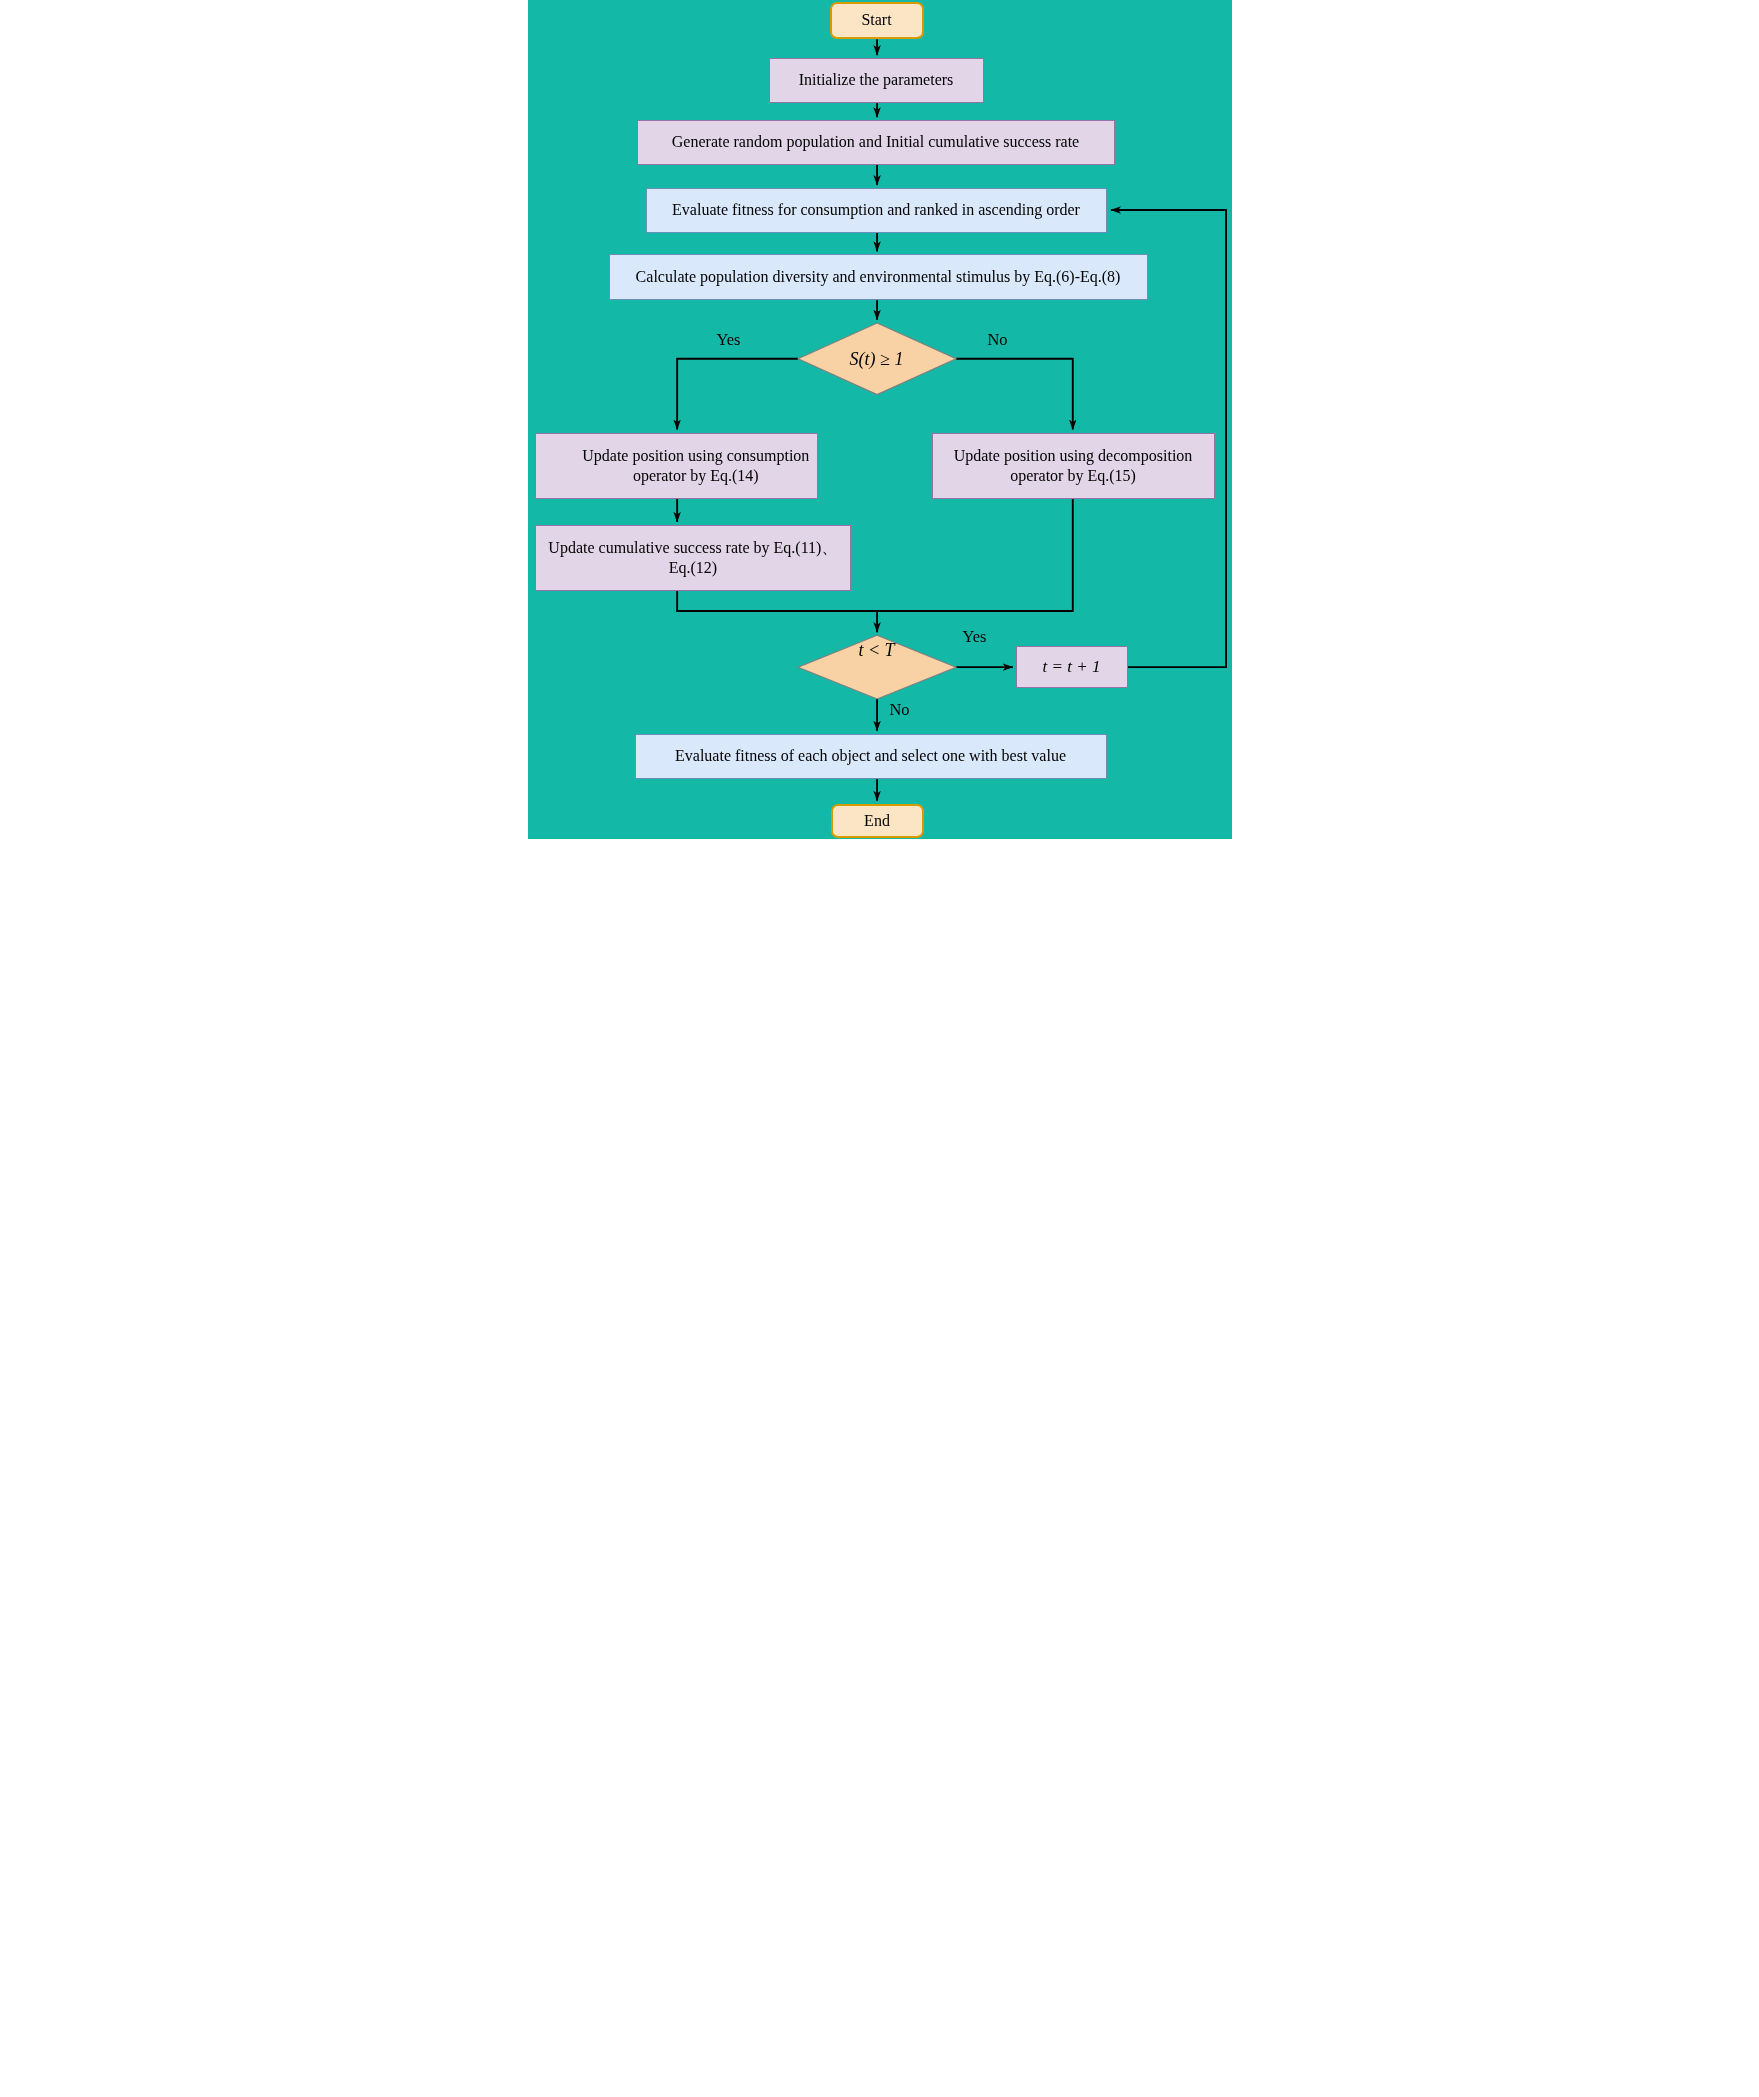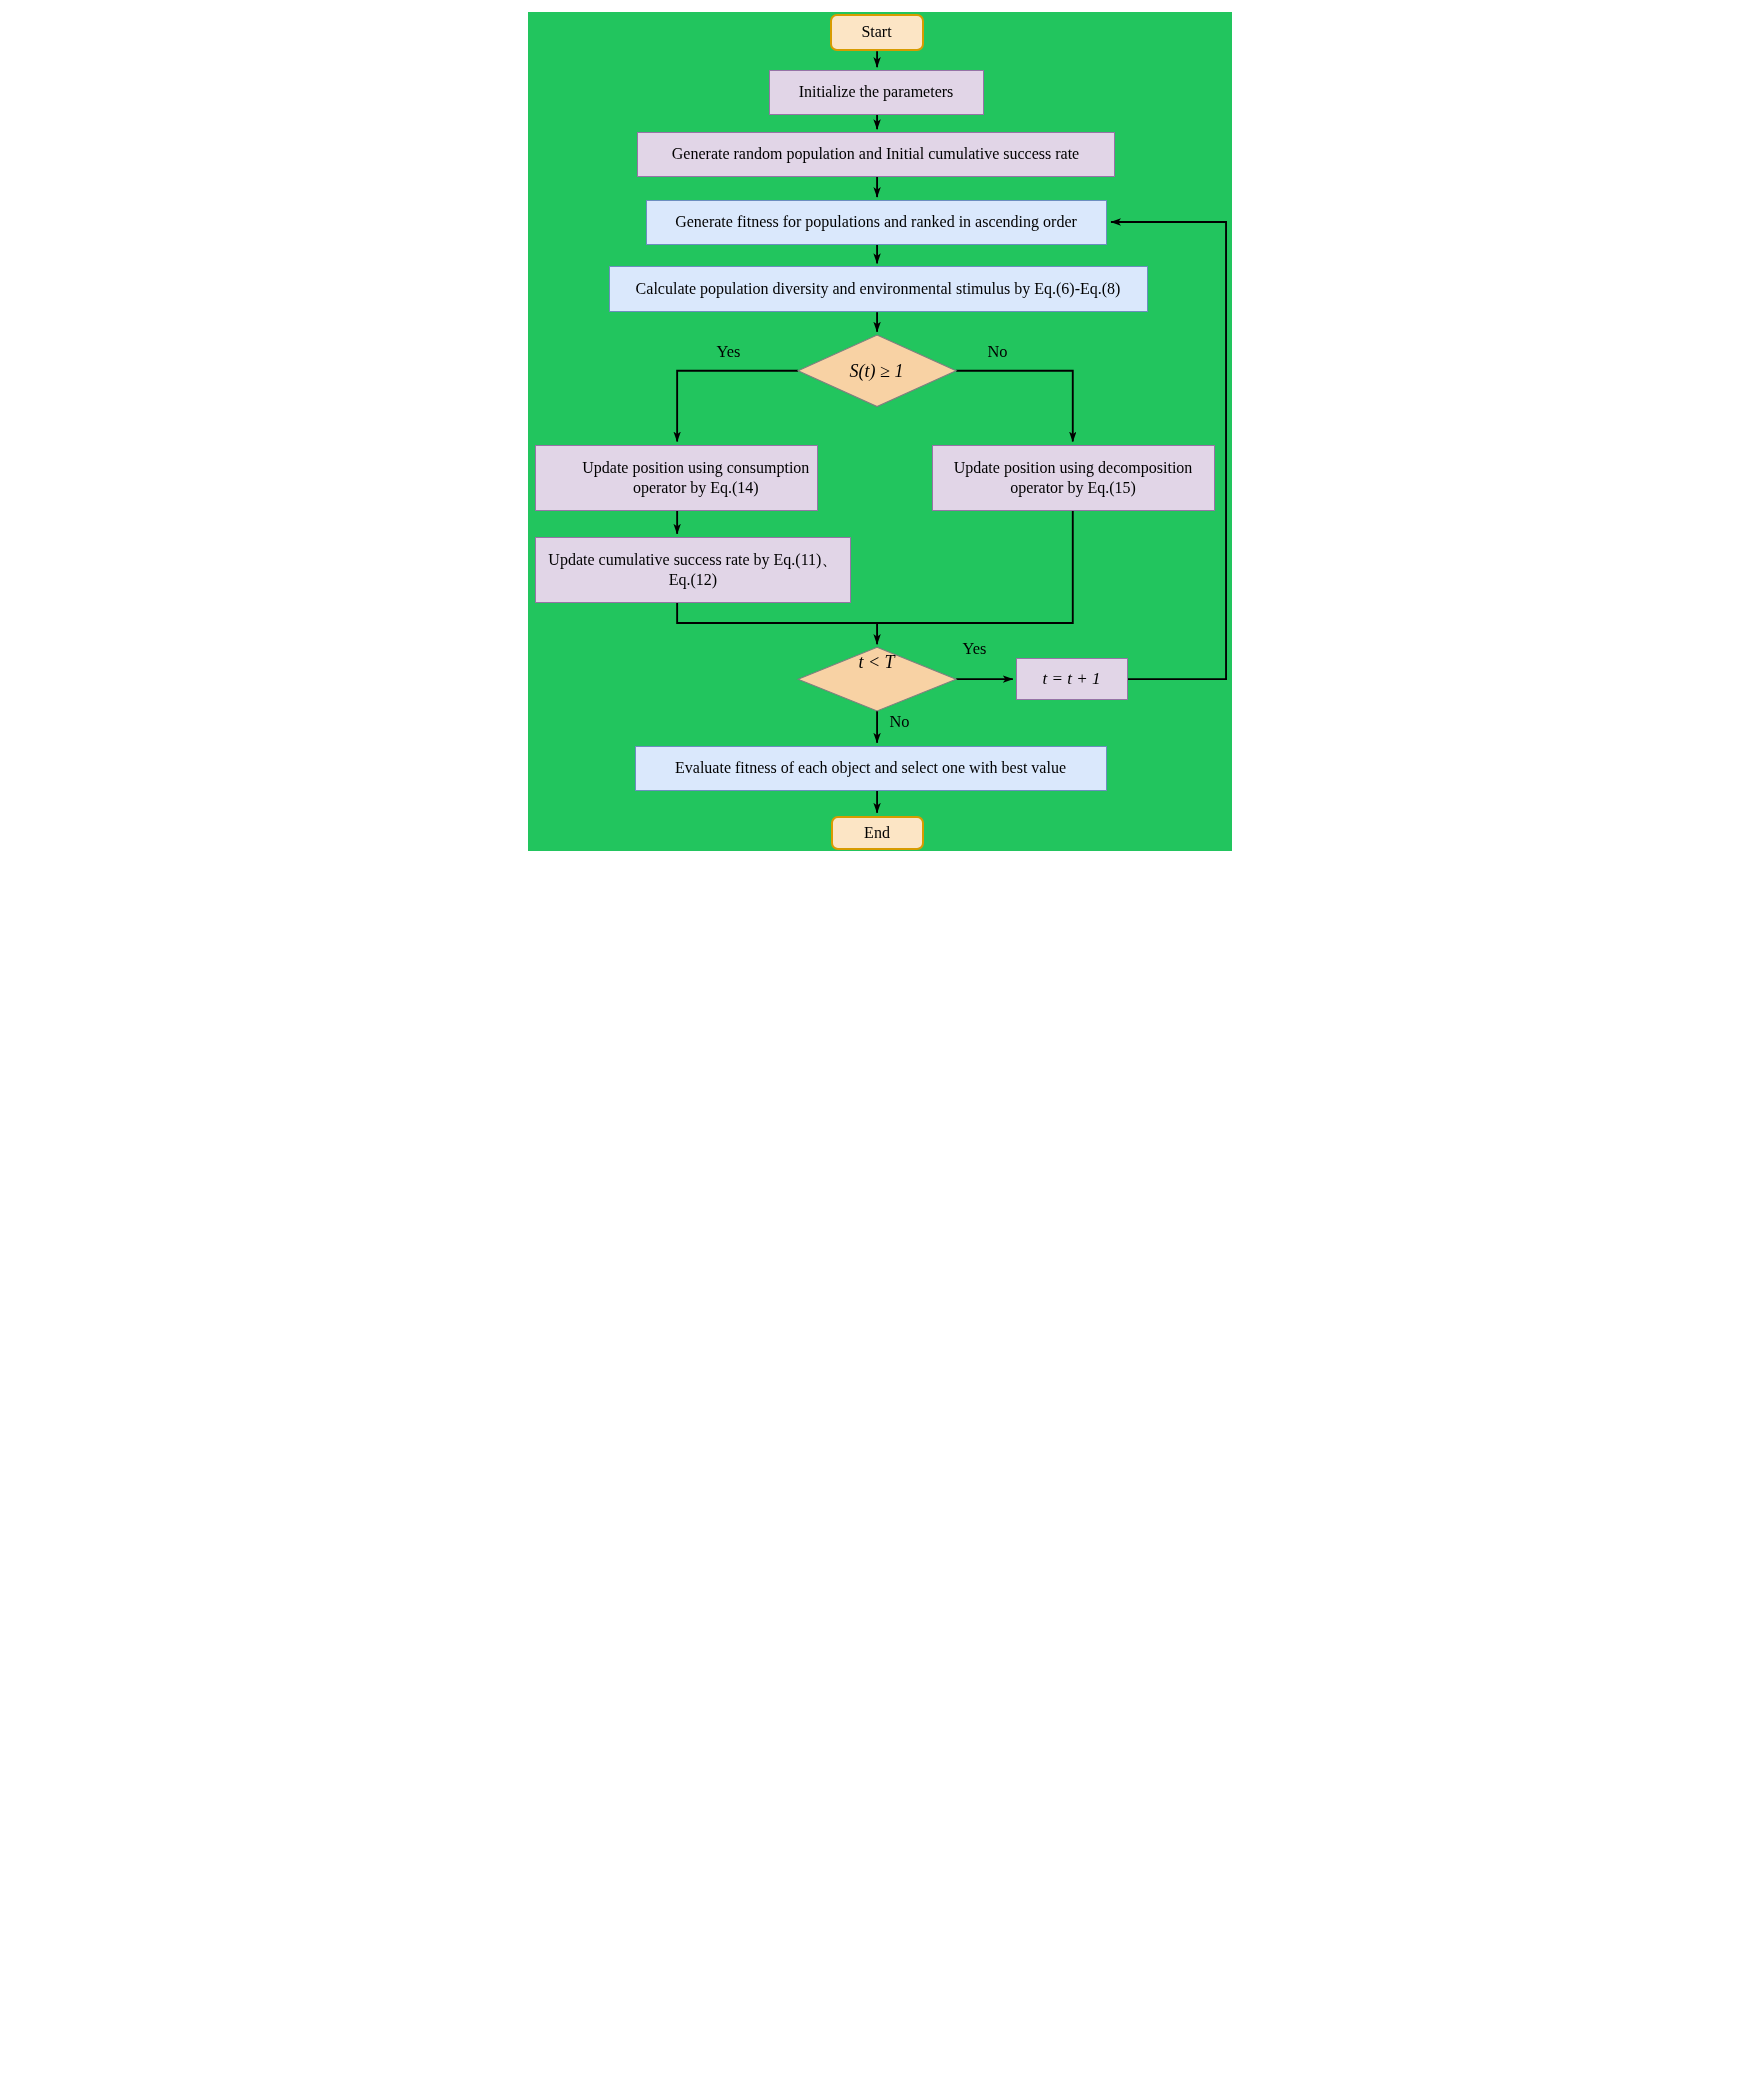--- a/index.html
+++ b/index.html
@@ -4,22 +4,22 @@
 <style>
   :root{
     --terminal-fill:#fce5c5; --terminal-border:#d79b00;
     --process-fill:#e1d5e7; --process-border:#9673a6;
     --data-fill:#dae8fc;    --data-border:#6c8ebf;
     --decision-fill:#f8d2a4;--decision-border:#7f7f7f;
     --edge:#000000;
   }
   html,body{margin:0;padding:0;background:#ffffff;}
   .canvas{
-    position:relative;width:704px;height:839px;margin:12px auto;
-    background:#22c55e;overflow:hidden;
+    position:relative;width:704px;height:839px;margin:0 auto;
+    background:#14b8a6;overflow:hidden;
     font-family:"Liberation Serif","DejaVu Serif",serif;color:#000;
   }
   .edges{position:absolute;left:0;top:0;width:100%;height:100%;}
   .edge{stroke:var(--edge);stroke-width:3.5;fill:none;}
   .diamond{fill:var(--decision-fill);stroke:var(--decision-border);stroke-width:2;}
   .node{
     position:absolute;display:flex;align-items:center;justify-content:center;
     text-align:center;box-sizing:border-box;font-size:16px;line-height:1.28;
     padding:1.1px 4.2px;
   }
@@ -74,21 +74,21 @@
 
   <div class="node process" style="left:241px;top:58px;width:215px;height:45px;">
     <span>Initialize the parameters</span>
   </div>
 
   <div class="node process" style="left:109px;top:120px;width:478px;height:45px;">
     <span>Generate random population and Initial cumulative success rate</span>
   </div>
 
   <div class="node data" style="left:118px;top:188px;width:461px;height:45px;">
-    <span>Generate fitness for populations and ranked in ascending order</span>
+    <span>Evaluate fitness for consumption and ranked in ascending order</span>
   </div>
 
   <div class="node data" style="left:81px;top:254px;width:539px;height:46px;">
     <span>Calculate population diversity and environmental stimulus by Eq.(6)-Eq.(8)</span>
   </div>
 
   <div class="dlabel" style="left:349px;top:359px;">S(t) ≥ 1</div>
 
   <div class="elabel" style="left:201px;top:340px;">Yes</div>
   <div class="elabel" style="left:470px;top:340px;">No</div>

